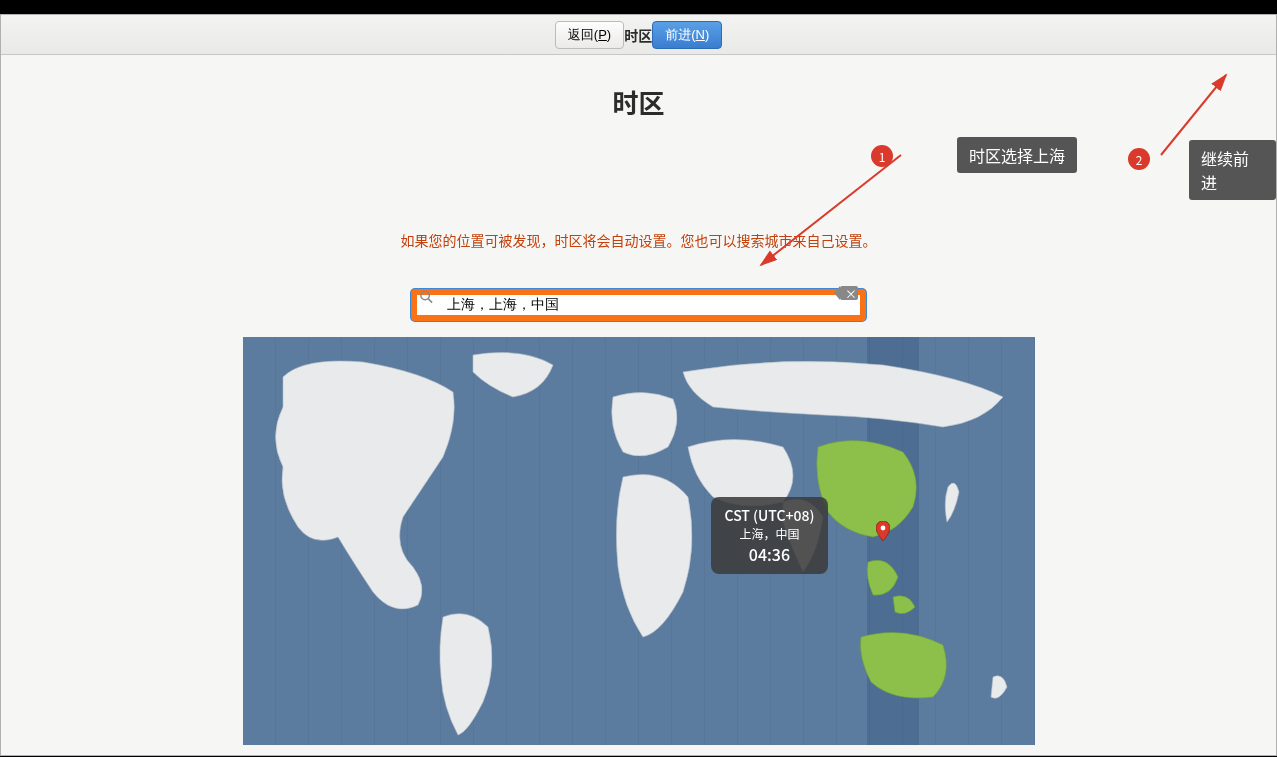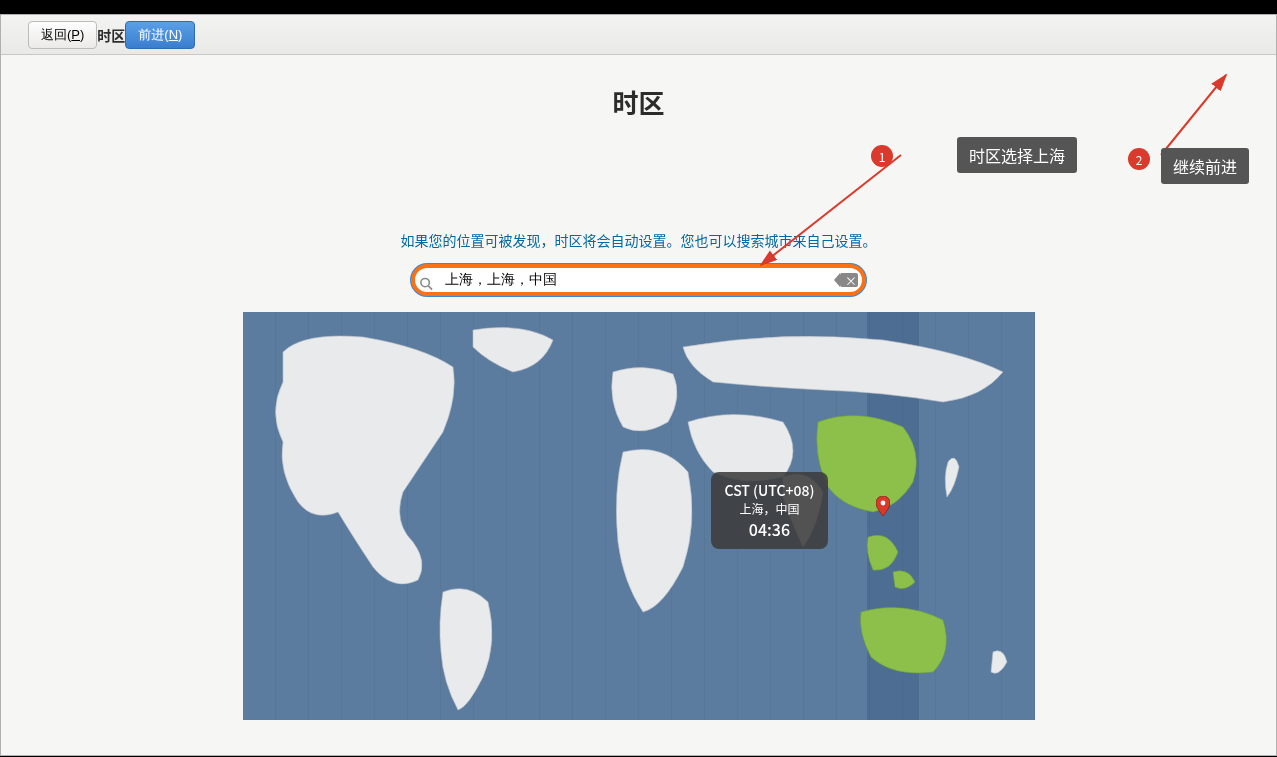--- a/index.html
+++ b/index.html
@@ -1,27 +1,27 @@
 <!DOCTYPE html>
 <html><head>
 <meta charset="utf-8">
 <style>
   * { box-sizing: border-box; margin: 0; padding: 0; }
   html, body { width: 1277px; height: 757px; font-family: "Noto Sans CJK SC","WenQuanYi Micro Hei",sans-serif; background:#000; }
   .window { position:absolute; top:14px; left:0; width:1277px; height:742px; background:#f6f6f4; border:1px solid #b0b0b0; }
-  .titlebar { height:40px; background:linear-gradient(#f3f3f2,#e9e9e8); border-bottom:1px solid #c7c7c6; display:flex; align-items:center; justify-content:flex-start; padding:0 27px; }
+  .titlebar { height:40px; background:linear-gradient(#f3f3f2,#e9e9e8); border-bottom:1px solid #c7c7c6; display:flex; align-items:center; justify-content:center; padding:0 27px; }
   .title { font-size:14px; font-weight:bold; color:#2c2c2c; }
   .btn { height:28px; padding:0 12px; border-radius:4px; border:1px solid #bcbcbc; background:linear-gradient(#fdfdfd,#eceae9); font-size:13px; cursor:pointer; display:flex; align-items:center; }
   .btn.primary { background:linear-gradient(#5aa0e6,#3a7dcf); border:1px solid #2c6bb7; color:#fff; }
   .btn .ul { text-decoration:underline; }
   .content { padding:28px 0 0 0; text-align:center; position:relative; }
   h1 { font-size:26px; font-weight:bold; color:#2c2c2c; margin-bottom:110px; }
-  .hint { font-size:14px; color:#0369a1; margin-bottom:14px; }
+  .hint { font-size:14px; color:#c2410c; margin-bottom:14px; }
   .search-wrap { width:455px; margin:0 auto 8px; position:relative; }
-  .search-input { width:100%; height:32px; border:4px solid #f97316; border-radius:16px; padding:0 34px 0 30px; font-size:14px; outline:none; box-shadow:0 0 0 1px #3b87d8; }
+  .search-input { width:100%; height:32px; border:6px solid #f97316; border-radius:4px; padding:0 34px 0 30px; font-size:14px; outline:none; box-shadow:0 0 0 1px #3b87d8;margin-top:25px; }
   .search-icon { position:absolute; left:8px; top:50%; transform:translateY(-50%); width:15px; height:15px; color:#888; }
   .clear-icon { position:absolute; right:8px; top:50%; transform:translateY(-50%); width:18px; height:14px; background:#888; border-radius:2px 2px 2px 2px; cursor:pointer; }
   .clear-icon::before { content:"×"; color:#fff; font-size:12px; position:absolute; left:5px; top:-1px; }
   .clear-icon::after { content:""; position:absolute; left:-6px; top:0; width:0; height:0; border-top:7px solid transparent; border-bottom:7px solid transparent; border-right:6px solid #888; }
 
   .map { width:792px; height:408px; margin:16px auto; position:relative; background:#5c7c9f; overflow:hidden; }
   .map svg { position:absolute; top:0; left:0; }
   .tz-band { position:absolute; top:0; height:100%; width:52px; background:rgba(60,90,130,0.45); left:624px; }
   .tz-tooltip { position:absolute; left:468px; top:160px; background:rgba(60,60,60,0.88); color:#fff; padding:8px 14px; border-radius:8px; text-align:center; font-size:12px; }
   .tz-tooltip .l1 { font-size:14px; font-weight:500; }
@@ -153,15 +153,15 @@
       </marker>
     </defs>
     <line x1="900" y1="140" x2="760" y2="250" stroke="#d93a2b" stroke-width="2" marker-end="url(#ah)"></line>
     <line x1="1160" y1="140" x2="1225" y2="60" stroke="#d93a2b" stroke-width="2" marker-end="url(#ah)"></line>
   </svg>
 
   <div class="callout-num" style="left:870px; top:130px;">1</div>
   <div class="callout" style="left:908px; top:122px;margin-left:48px;">时区选择上海</div>
 
   <div class="callout-num" style="left:1127px; top:133px;">2</div>
-  <div class="callout" style="left:1160px; top:125px;margin-top:8px;">继续前进</div>
+  <div class="callout" style="left:1188px; top:125px;">继续前进</div>
 
 </div>
 
 </body></html>

